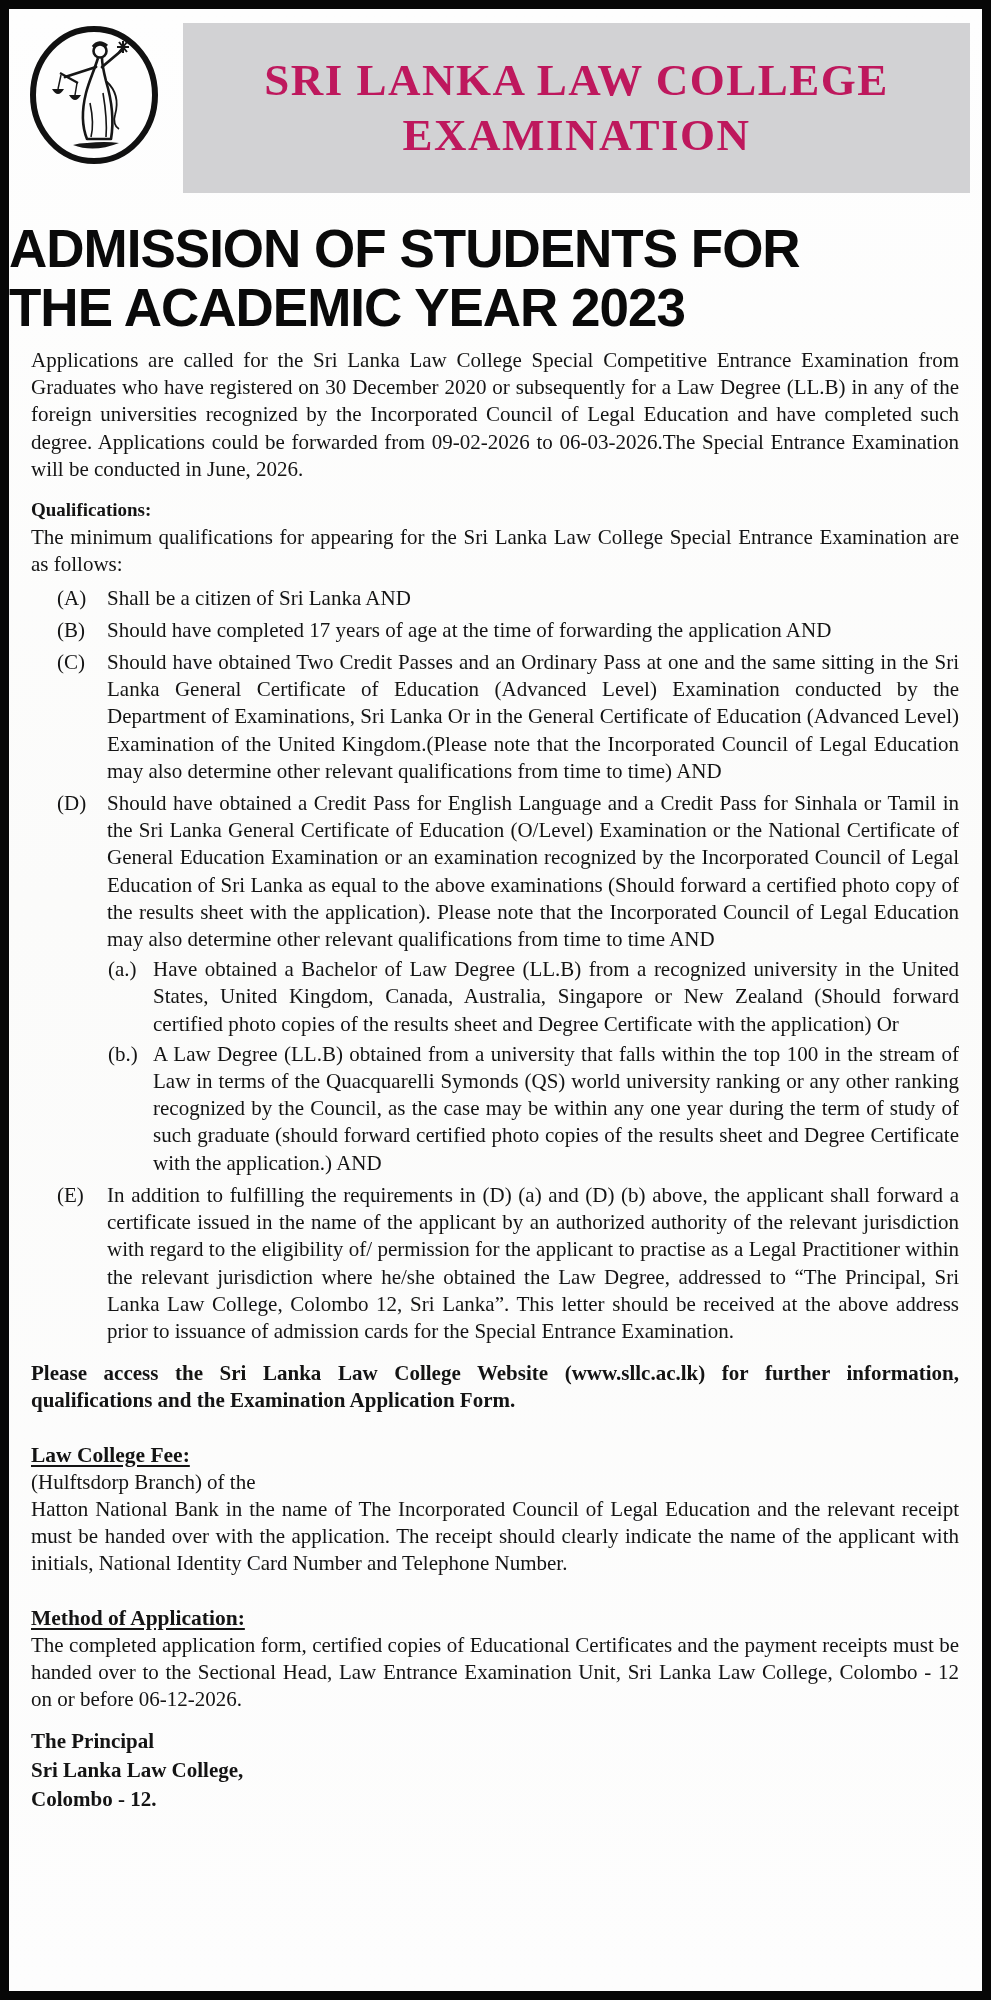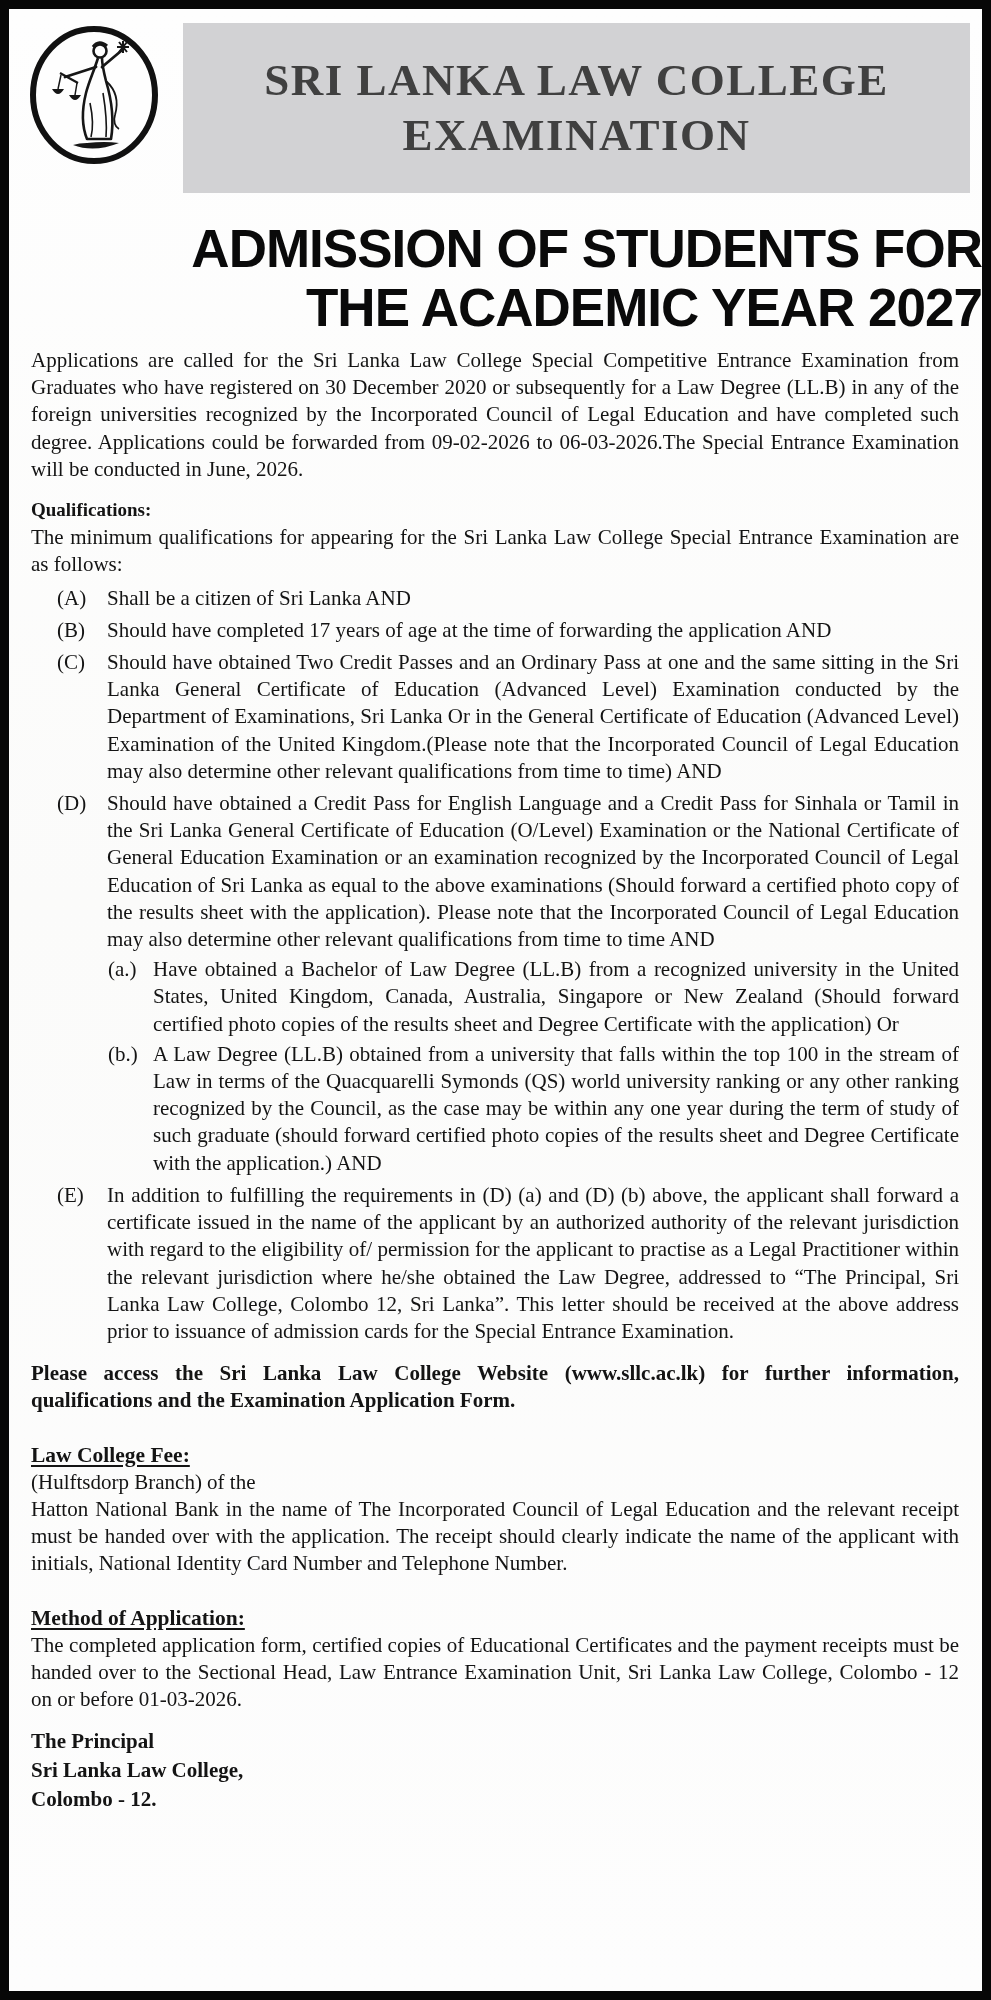--- a/index.html
+++ b/index.html
@@ -16,25 +16,25 @@
   
   .header{position:relative;height:174px;margin:14px 12px 0 12px;}
   .emblem{position:absolute;left:6px;top:0;width:134px;height:146px;}
   .titlebox{
     margin-left:162px;height:170px;background:#d2d2d4;
     display:flex;flex-direction:column;align-items:center;justify-content:center;
     text-align:center;
   }
   .title-line{
     font-weight:700;font-size:45px;line-height:55px;letter-spacing:1.5px;
-    color:#404040;
+    color:#be185d;
   }
   
   .headline{
-    margin-top:22px;text-align:right;
+    margin-top:22px;text-align:left;
     font-family:"Liberation Sans","DejaVu Sans",sans-serif;
     font-weight:700;font-size:53px;line-height:59px;letter-spacing:-1px;
     color:#0a0a0a;
   }
   
   .tx{margin:0 23px 0 22px;font-size:21px;line-height:27.2px;text-align:justify;}
   .intro{margin-top:10px;}
   .qual-h{margin-top:13px;font-weight:700;font-size:19px;text-align:left;}
   .lead{margin-top:1px;}
   .list{margin-top:6px;}
@@ -83,21 +83,21 @@
       </svg>
     </div>
     <div class="titlebox">
       <div class="title-line">SRI LANKA LAW COLLEGE</div>
       <div class="title-line">EXAMINATION</div>
     </div>
   </div>
 
   <div class="headline">
     <div>ADMISSION OF STUDENTS FOR</div>
-    <div>THE ACADEMIC YEAR 2027</div>
+    <div>THE ACADEMIC YEAR 2023</div>
   </div>
 
   <div class="tx intro">Applications are called for the Sri Lanka Law College Special Competitive Entrance Examination from Graduates who have registered on 30 December 2020 or subsequently for a Law Degree (LL.B) in any of the foreign universities recognized by the Incorporated Council of Legal Education and have completed such degree. Applications could be forwarded from 09-02-2026 to 06-03-2026.The Special Entrance Examination will be conducted in June, 2026.</div>
 
   <div class="tx qual-h">Qualifications:</div>
   <div class="tx lead">The minimum qualifications for appearing for the Sri Lanka Law College Special Entrance Examination are as follows:</div>
 
   <div class="tx list">
 
     <div class="item">
@@ -152,21 +152,21 @@
   <div class="tx website">Please access the Sri Lanka Law College Website (www.sllc.ac.lk) for further information, qualifications and the Examination Application Form.</div>
 
   <div class="tx sec">
     <div class="sec-h">Law College Fee:</div>
     <div class="fee-l2">(Hulftsdorp Branch) of the</div>
     <div class="it"><span>Hatton National Bank in the name of </span><b>The Incorporated Council of Legal Education</b><span> and the relevant receipt must be handed over with the application. The receipt should clearly indicate the name of the applicant with initials, National Identity Card Number and Telephone Number.</span></div>
   </div>
 
   <div class="tx sec">
     <div class="sec-h">Method of Application:</div>
-    <div class="it">The completed application form, certified copies of Educational Certificates and the payment receipts must be handed over to the Sectional Head, Law Entrance Examination Unit, Sri Lanka Law College, Colombo - 12 on or before 01-03-2026.</div>
+    <div class="it">The completed application form, certified copies of Educational Certificates and the payment receipts must be handed over to the Sectional Head, Law Entrance Examination Unit, Sri Lanka Law College, Colombo - 12 on or before 06-12-2026.</div>
   </div>
 
   <div class="tx sig">
     <div>The Principal</div>
     <div>Sri Lanka Law College,</div>
     <div>Colombo - 12.</div>
   </div>
 
 </div>
 

